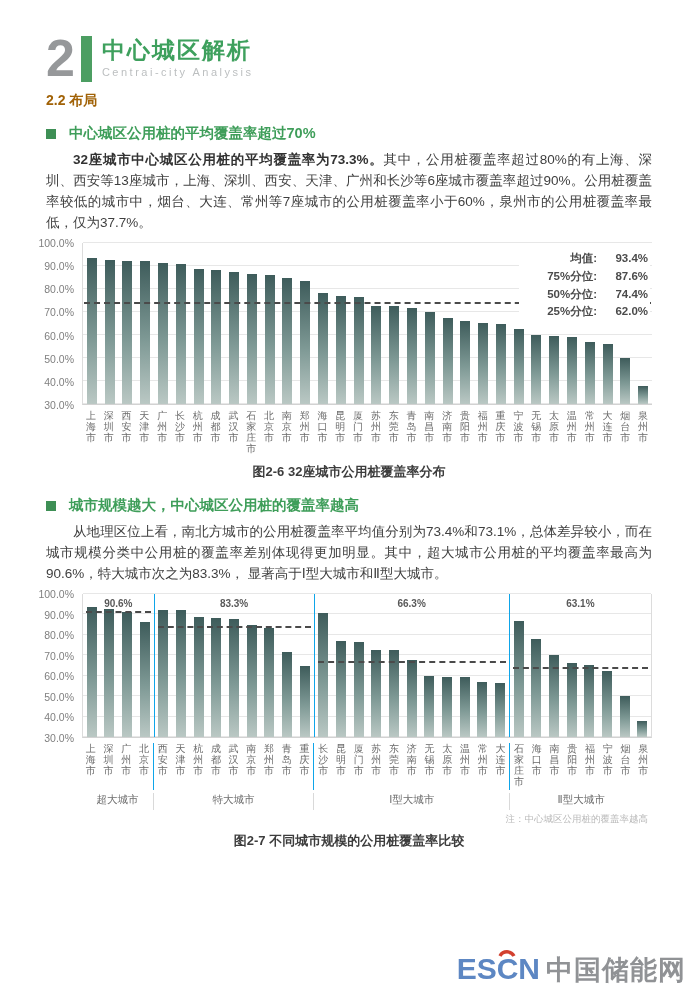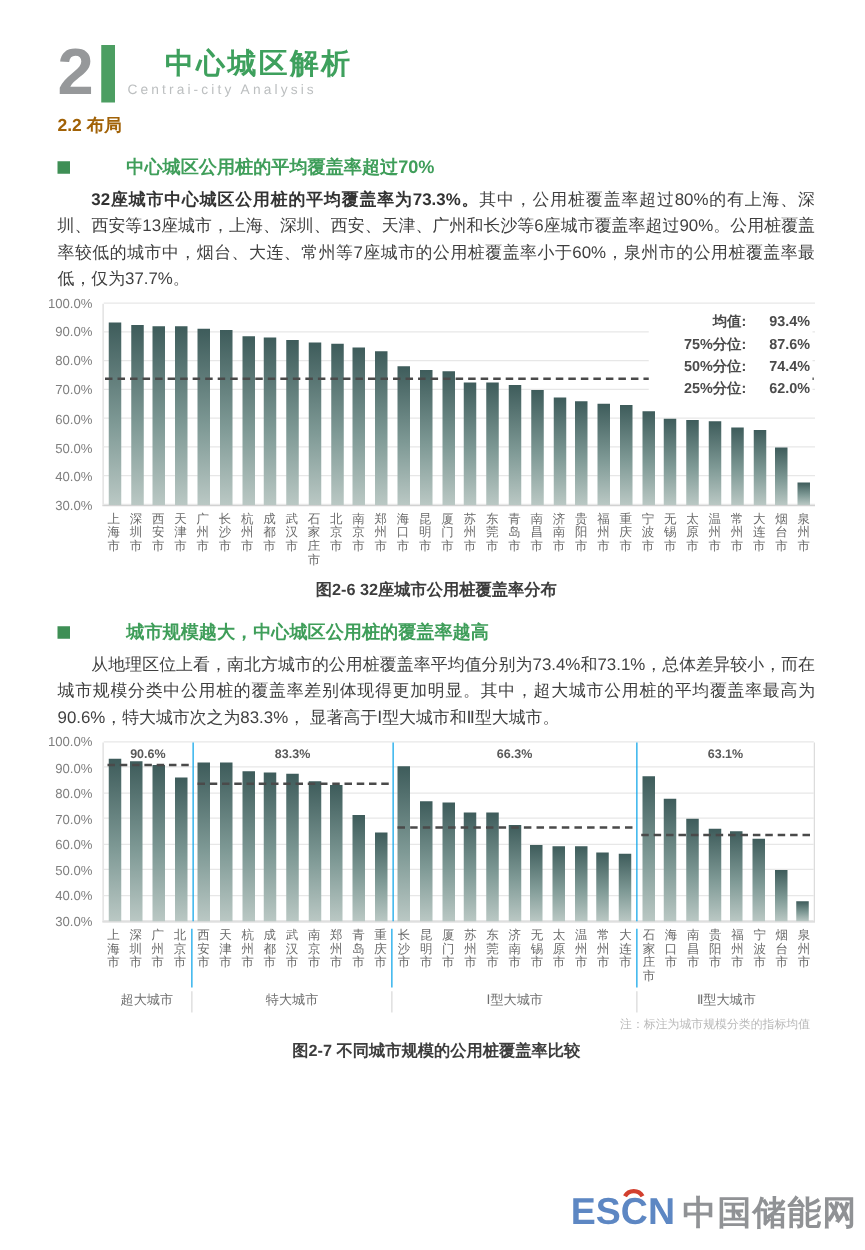--- a/index.html
+++ b/index.html
@@ -6,26 +6,26 @@
   html,body{background:#e9e9e9;}
   body{font-family:"Liberation Sans","DejaVu Sans",sans-serif;}
   .page{width:692px;height:1000px;background:#ffffff;position:relative;margin:0 auto;overflow:hidden;}
   .content{padding:34px 40px 0 46px;}
 
   
   .chapter-header{display:flex;align-items:flex-start;margin-bottom:10px;}
   .h-number{font-size:52px;line-height:48px;font-weight:600;color:#96989a;}
   .h-bar{width:11px;height:46px;background:#4c9e62;margin:2px 10px 0 6px;}
   .h-text{padding-top:3px;}
-  .h-title{font-size:23px;font-weight:700;color:#3ea05d;letter-spacing:2px;line-height:26px;margin-left:30px;}
+  .h-title{font-size:23px;font-weight:700;color:#3ea05d;letter-spacing:2px;line-height:26px;}
   .h-sub{font-size:11px;color:#bcbfc0;letter-spacing:2.5px;margin-top:3px;}
 
   .section-title{font-size:14px;font-weight:700;color:#a16207;margin:0 0 14px;}
 
-  .bullet{display:flex;align-items:center;margin:0 0 6px;gap:32px;}
+  .bullet{display:flex;align-items:center;margin:0 0 6px;}
   .sq{width:10px;height:10px;background:#3e8f55;margin-right:13px;flex:0 0 10px;}
   .btxt{font-size:14.5px;font-weight:700;color:#3f9e5a;}
 
   .para{margin:0 0 10px;font-size:13.5px;line-height:21px;color:#3f3f3f;text-align:justify;text-indent:2em;}
   .para b{color:#333;margin-top:40px;}
 
   
   .chart{display:flex;position:relative;margin-top:6px;}
   .yaxis{position:relative;flex:0 0 36px;}
   .chart1 .yaxis,.chart1 .plot{height:162px;}
@@ -580,21 +580,21 @@
             </div>
           </div>
         <div class="gtitles">
             <div class="gtitle" style="flex-grow: 4;">超大城市</div>
             <div class="gtitle" style="flex-grow: 9;">特大城市</div>
             <div class="gtitle" style="flex-grow: 11;">Ⅰ型大城市</div>
             <div class="gtitle" style="flex-grow: 8;">Ⅱ型大城市</div>
           </div>
       </div>
     </div>
-    <div class="fig-note">注：标注为城市规模分类的指标均值</div>
+    <div class="fig-note">注：中心城区公用桩的覆盖率越高</div>
     <div class="fig-caption">图2-7 不同城市规模的公用桩覆盖率比较</div>
 
   </div>
 
   <div class="footer-logo">
     <span class="logo-en">
       <span>ESCN</span>
       <svg class="red-arc" width="18" height="9" viewBox="0 0 18 9">
           <path d="M2 8 A8 8 0 0 1 16 8" stroke="#d2402f" stroke-width="3.5" fill="none"></path>
         </svg>

